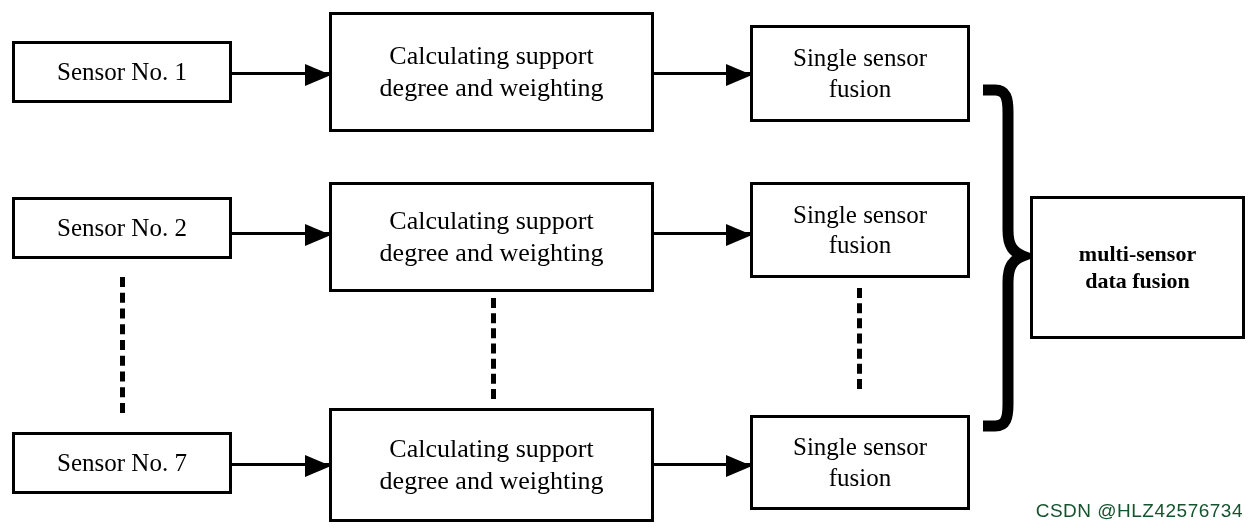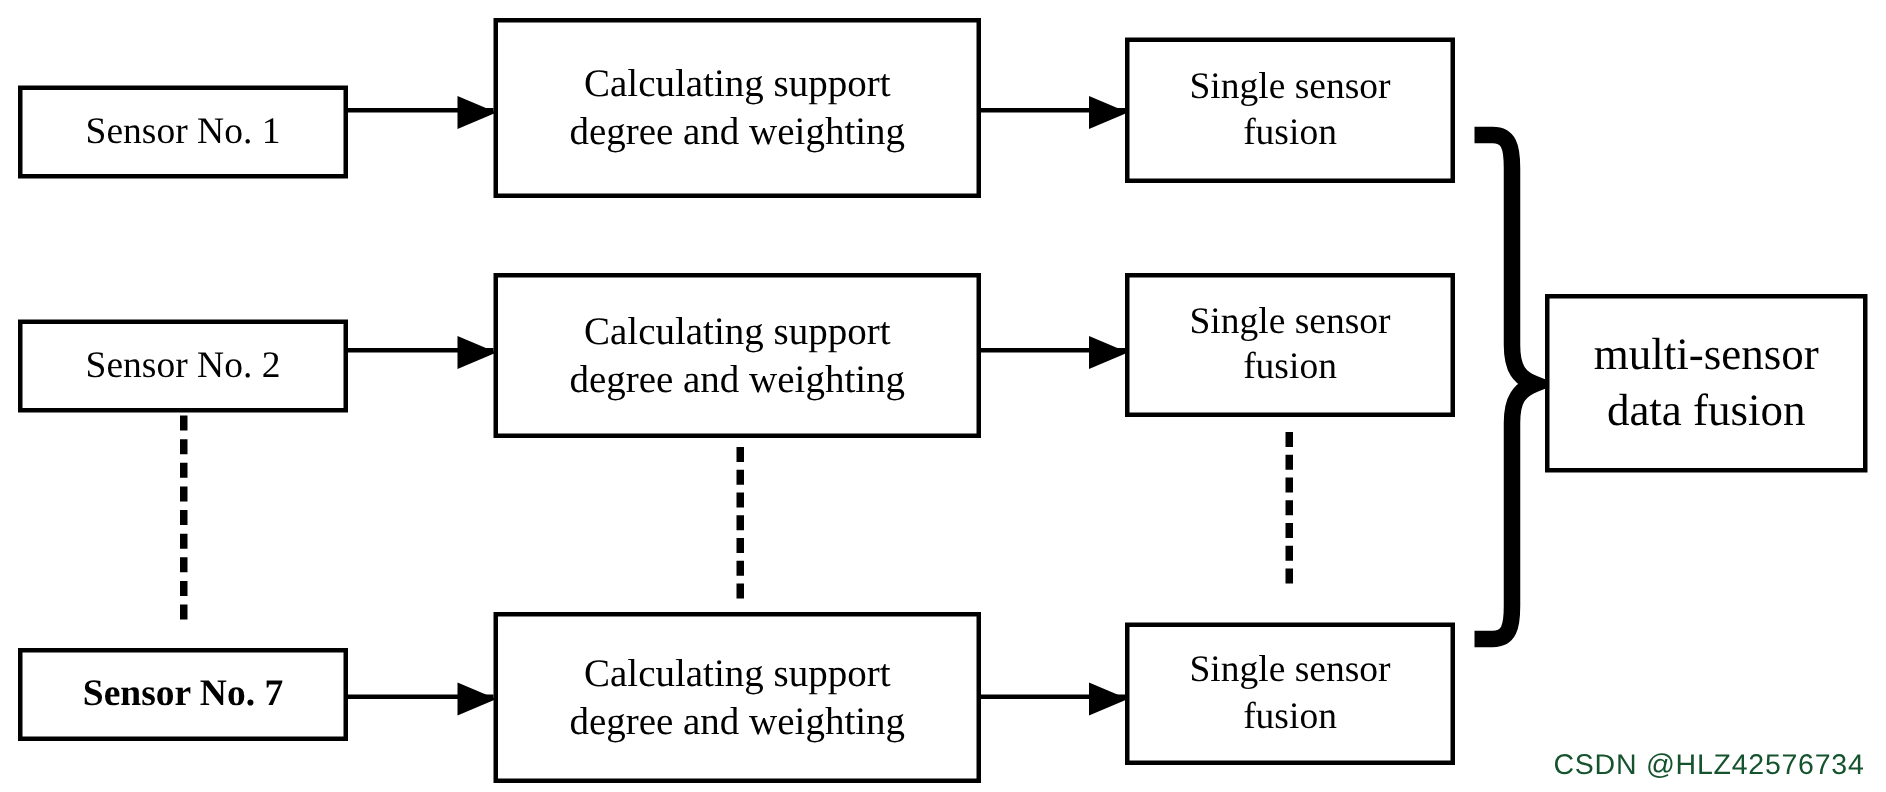--- a/index.html
+++ b/index.html
@@ -28,38 +28,38 @@
     line-height: 1.22;
   }
   .node-label {
     display: block;
     width: 100%;
     white-space: pre-line;
   }
 
   
   .sensor-box { left: 12px; width: 220px; height: 62px; font-size: 25px; }
-  .sensor-1 { top: 57px; justify-content: flex-end; }
-  .sensor-2 { top: 213px; }
-  .sensor-7 { top: 432px; font-weight: bold; }
+  .sensor-1 { top: 41px; justify-content: flex-end; }
+  .sensor-2 { top: 197px; }
+  .sensor-7 { top: 432px; }
 
   
   .calc-box { left: 329px; width: 325px; font-size: 26px; font-family: Liberation Serif, serif; }
   .calc-1 { top: 12px;  height: 120px; }
   .calc-2 { top: 182px; height: 110px; }
   .calc-3 { top: 408px; height: 114px; }
 
   
   .single-box { left: 750px; width: 220px; font-size: 25px; }
   .single-1 { top: 25px;  height: 97px; }
   .single-2 { top: 182px; height: 96px; }
   .single-3 { top: 415px; height: 95px; }
 
   
-  .multi-box { left: 1030px; top: 196px; width: 215px; height: 119px; font-size: 30px; }
+  .multi-box { left: 1030px; top: 196px; width: 215px; height: 143px; font-size: 22px; font-weight: bold; }
 
   
   .arrow {
     position: absolute;
     height: 0;
     border-top: 3px solid #000000;
   }
   .arrow::after {
     content: "";
     position: absolute;

